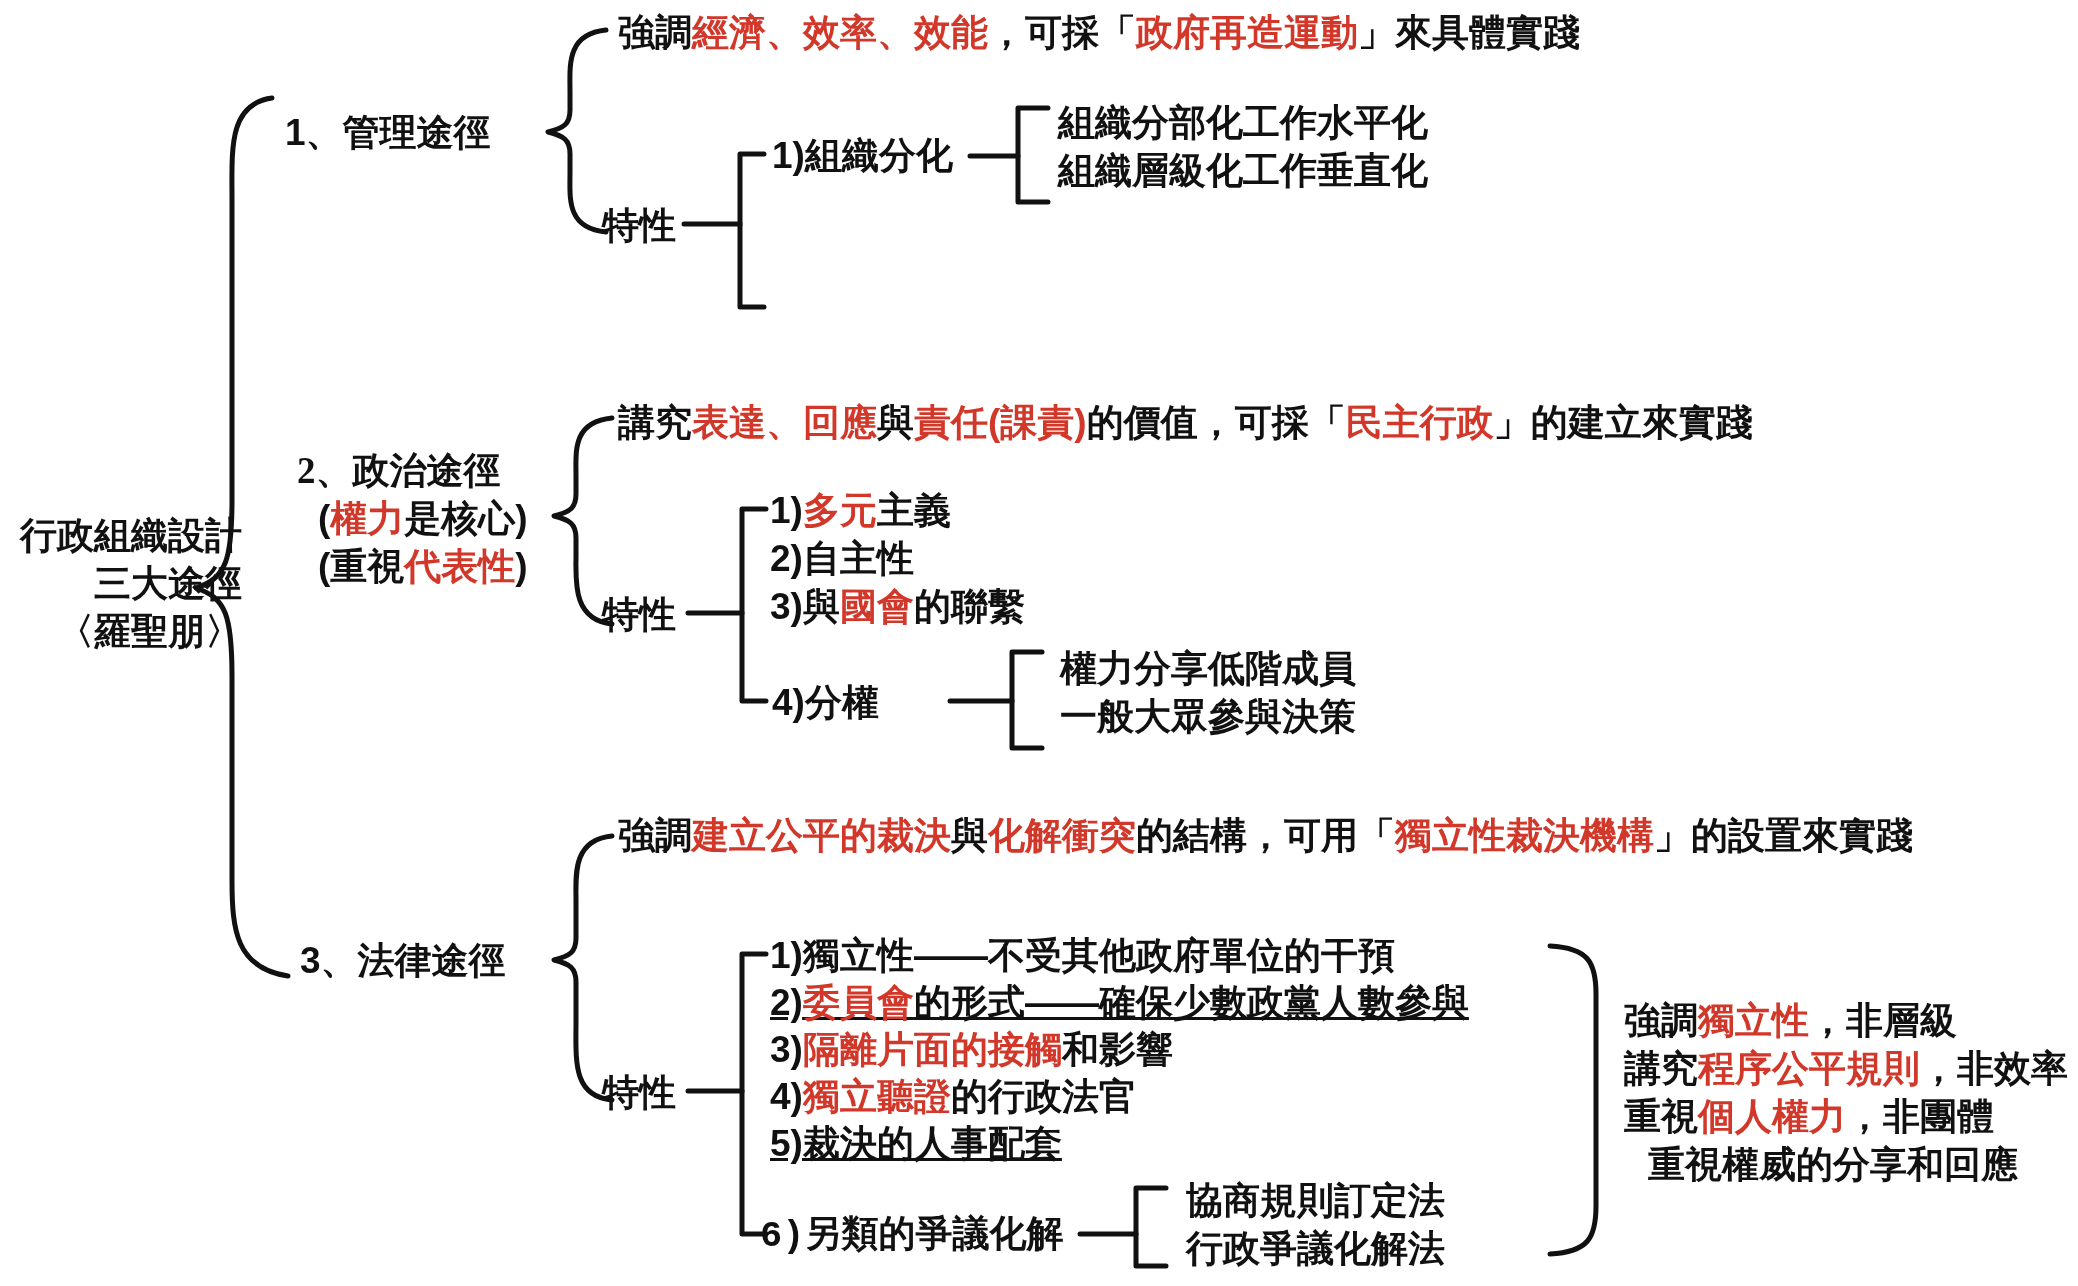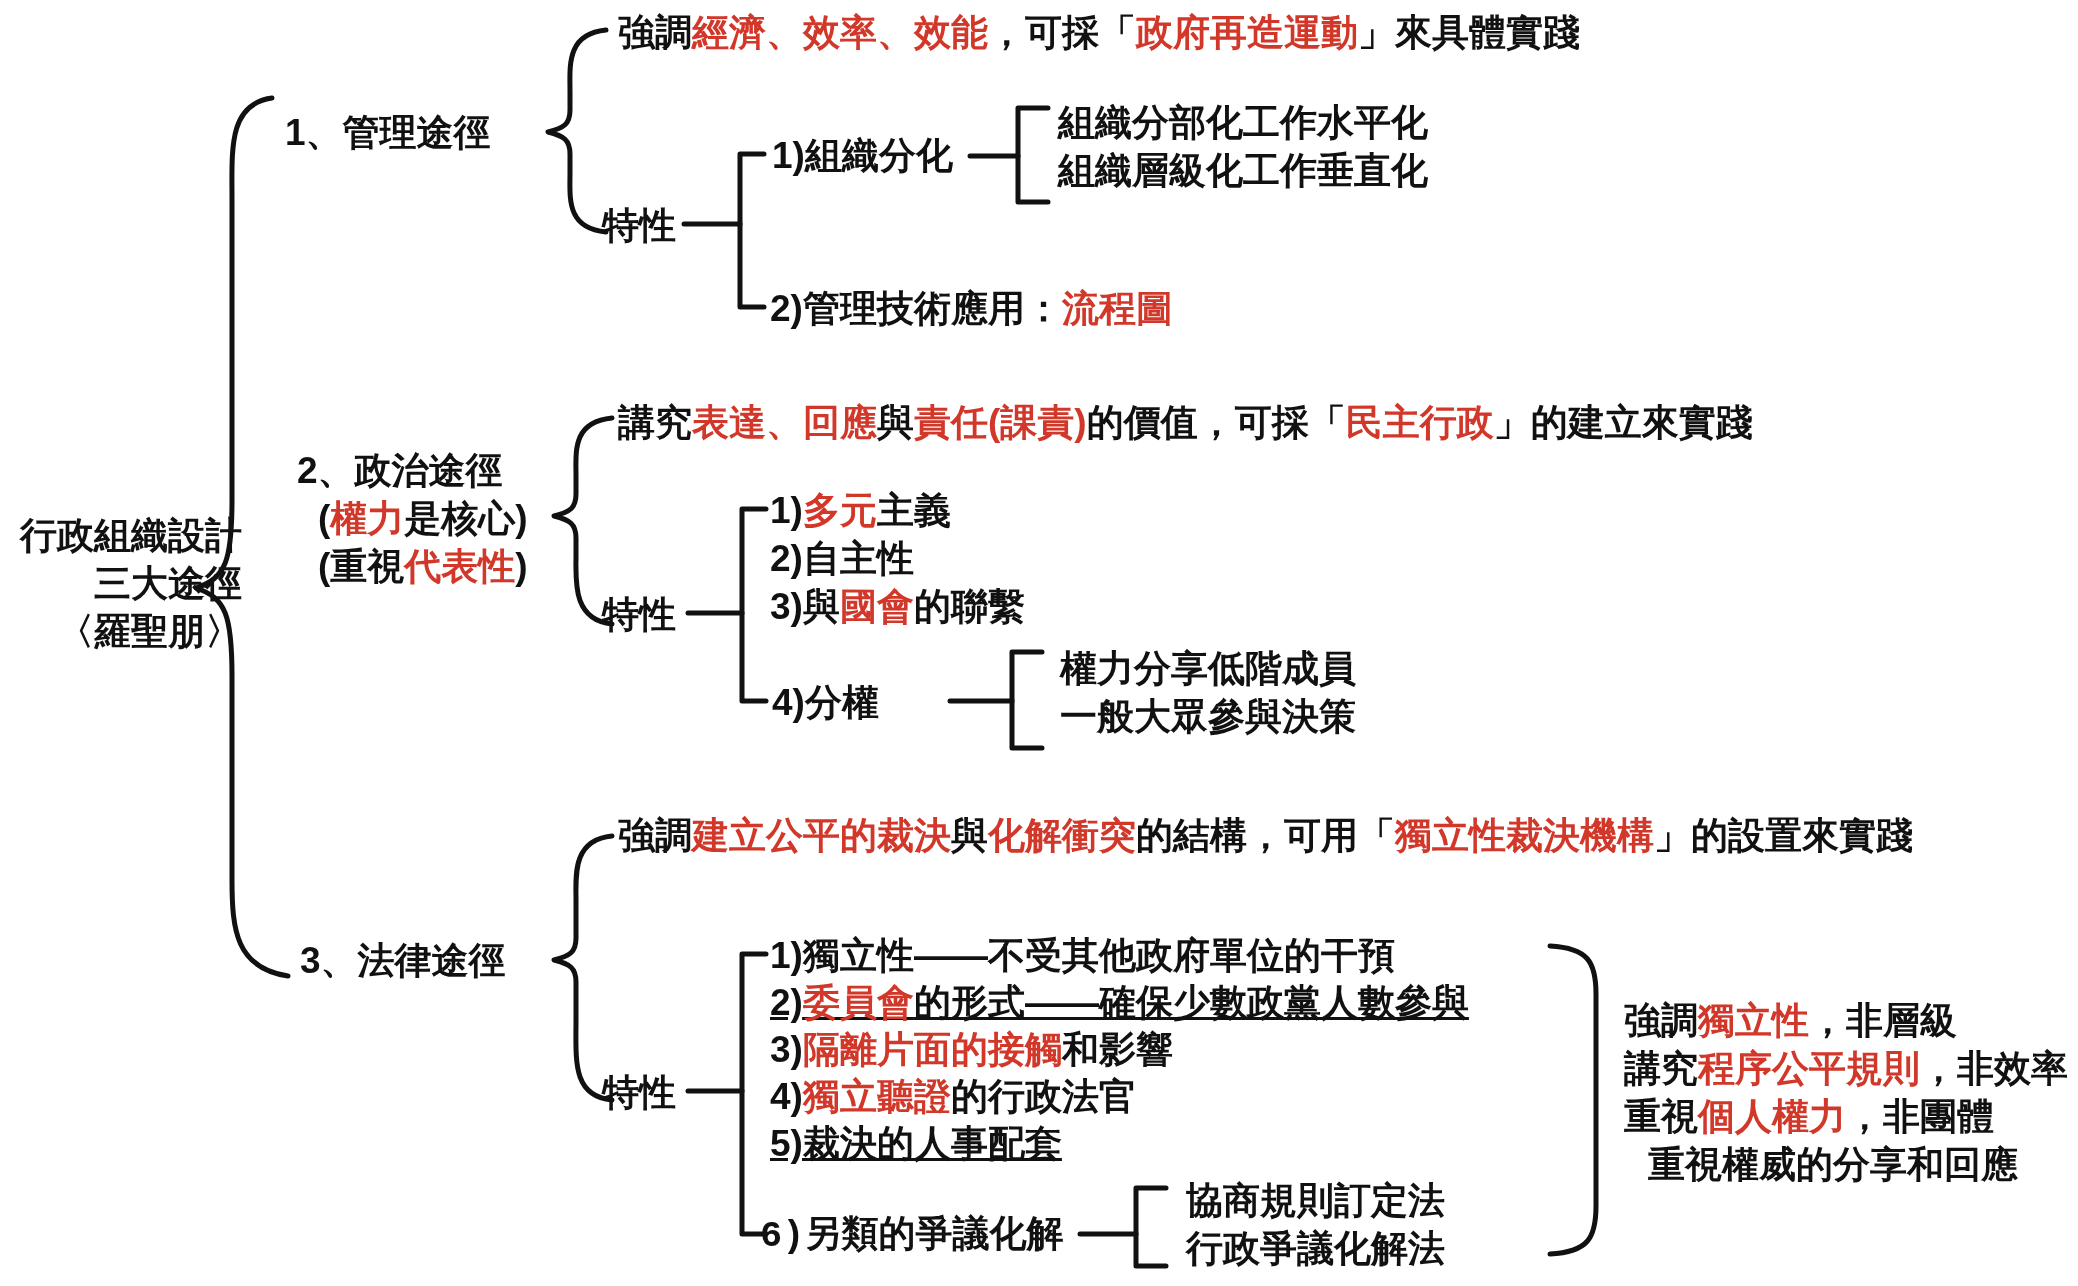--- a/index.html
+++ b/index.html
@@ -57,23 +57,22 @@
     <div>三大途徑</div>
     <div>〈羅聖朋〉</div>
   </div>
 
   <div class="t" style="left:285px; top:112px;">1、管理途徑</div>
   <div class="t" style="left:618px; top:12px;"><span class="k">強調</span><span class="r">經濟、效率、效能</span><span class="k">，可採「</span><span class="r">政府再造運動</span><span class="k">」來具體實踐</span></div>
   <div class="t" style="left:602px; top:205px;">特性</div>
   <div class="t" style="left:772px; top:135px;text-align:center;">1)組織分化</div>
   <div class="t" style="left:1058px; top:102px;">組織分部化工作水平化</div>
   <div class="t" style="left:1058px; top:150px;">組織層級化工作垂直化</div>
-  <div class="t" style="left:770px; top:288px;"><span class="k">2)管理技術應用：</span><span class="r">流程圖</span></div>
 
-  <div class="t" style="left:297px; top:450px;">2、政治途徑</div>
+  <div class="t" style="left:297px; top:450px;font-family:Liberation Serif, serif;">2、政治途徑</div>
   <div class="t" style="left:318px; top:498px;"><span class="k">(</span><span class="r">權力</span><span class="k">是核心)</span></div>
   <div class="t" style="left:318px; top:546px;"><span class="k">(重視</span><span class="r">代表性</span><span class="k">)</span></div>
   <div class="t" style="left:618px; top:402px;text-align:center;"><span class="k">講究</span><span class="r">表達、回應</span><span class="k">與</span><span class="r">責任(課責)</span><span class="k">的價值，可採「</span><span class="r">民主行政</span><span class="k">」的建立來實踐</span></div>
   <div class="t" style="left:602px; top:594px;">特性</div>
   <div class="t" style="left:770px; top:490px;"><span class="k">1)</span><span class="r">多元</span><span class="k">主義</span></div>
   <div class="t" style="left:770px; top:538px;"><span class="k">2)自主性</span></div>
   <div class="t" style="left:770px; top:586px;"><span class="k">3)與</span><span class="r">國會</span><span class="k">的聯繫</span></div>
   <div class="t" style="left:772px; top:682px;">4)分權</div>
   <div class="t" style="left:1060px; top:648px;">權力分享低階成員</div>
   <div class="t" style="left:1060px; top:696px;">一般大眾參與決策</div>

